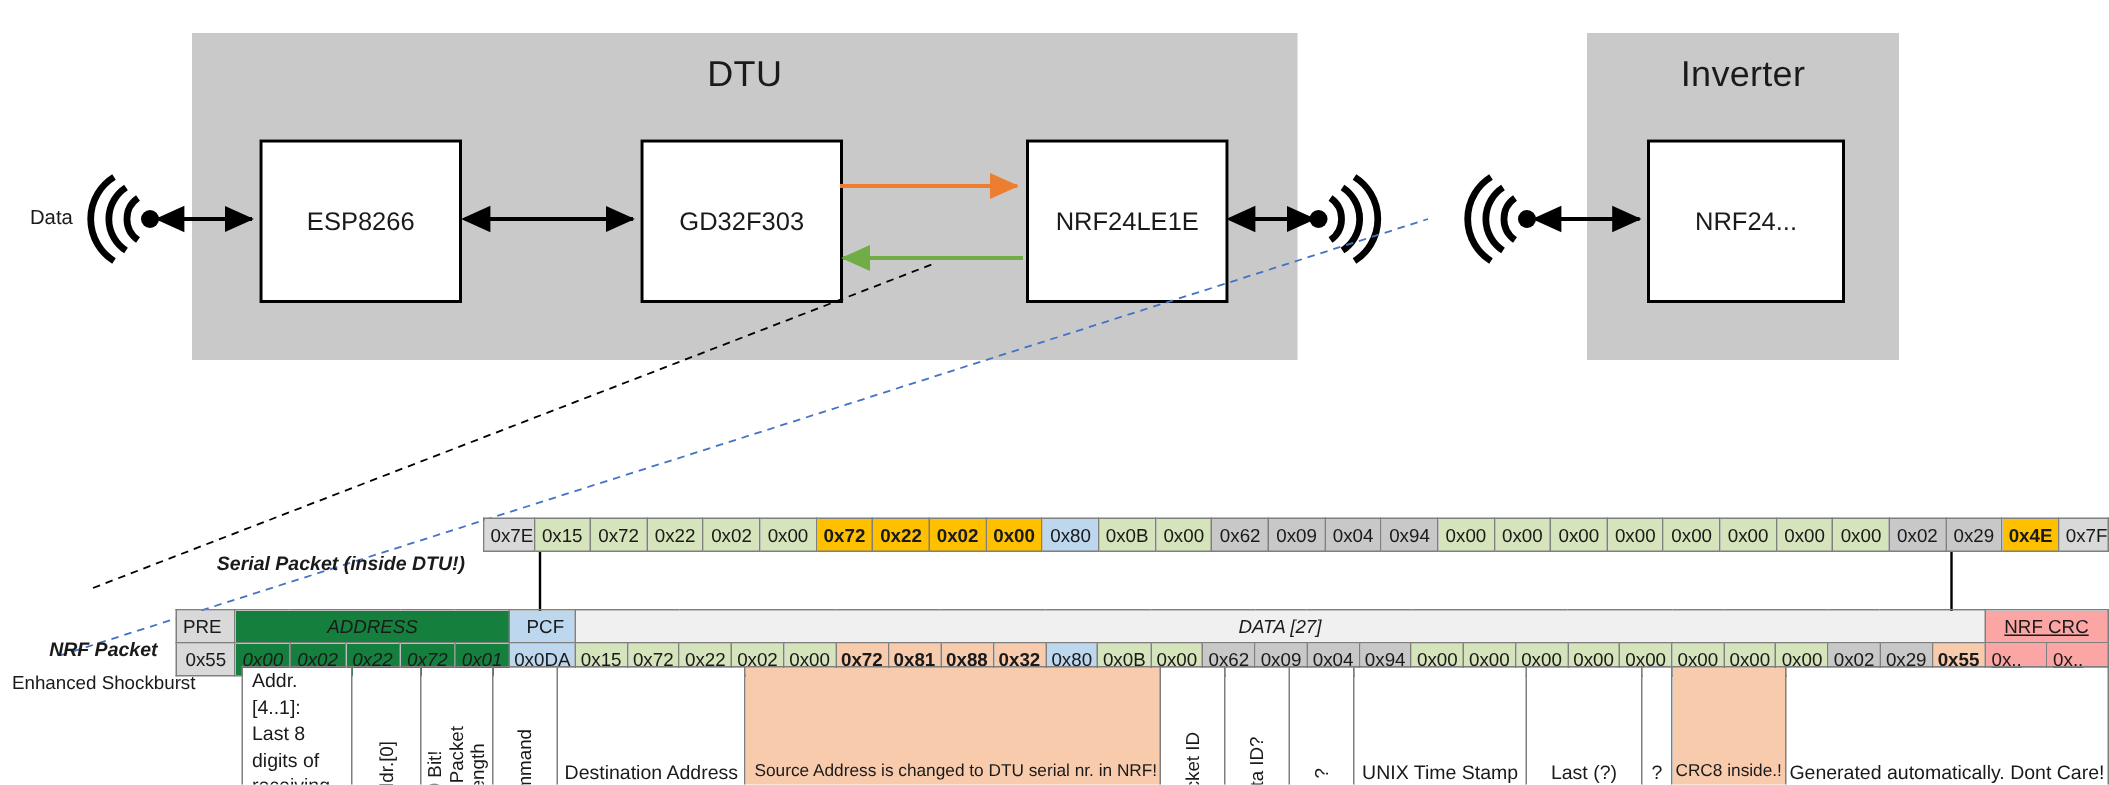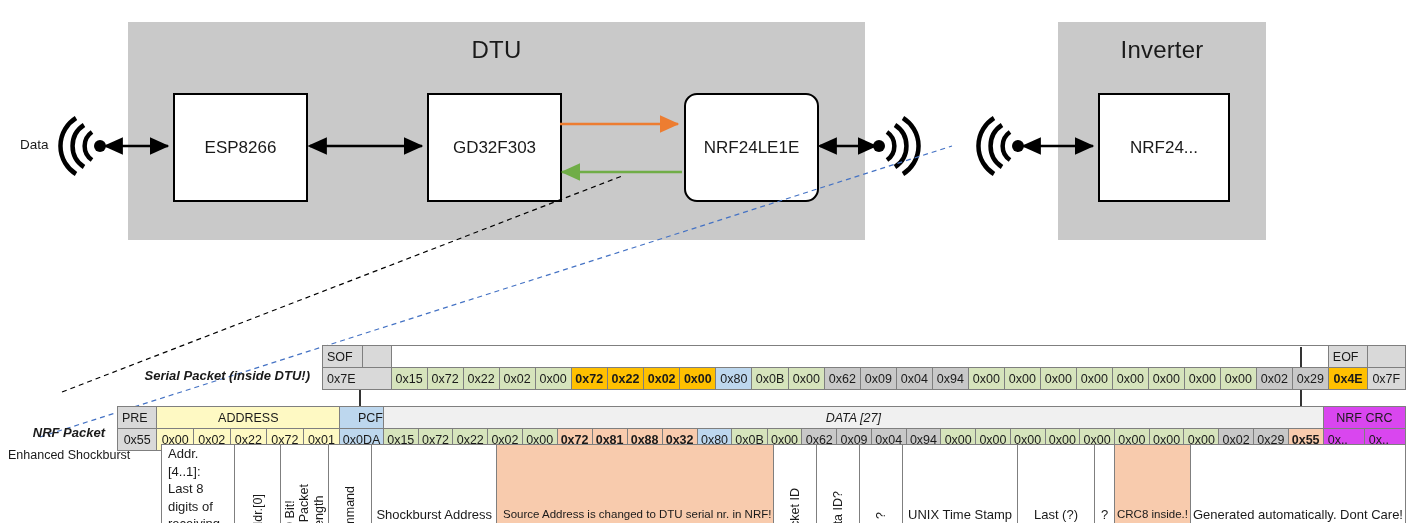--- a/index.html
+++ b/index.html
@@ -36,23 +36,23 @@
     padding:0;
     height:21px;
     color:#1a1a1a;
     white-space:nowrap;
     overflow:hidden;
   }
   .c-grey{background:#d9d9d9;}
   .c-greyv{background:#c8c8c8;}
   .c-green{background:#d6e4bc;}
   .c-yellow{background:#ffc000;font-weight:bold;}
-  .c-yellow-l{background:#fef9c3;}
+  .c-yellow-l{background:#15803d;font-style:italic;}
   .c-blue{background:#bdd7ee;}
-  .c-blue-d{background:#d946ef;}
+  .c-blue-d{background:#fca5a5;text-decoration:underline;}
   .c-salmon{background:#f8cbad;font-weight:bold;}
   .c-orange{background:#ffc000;font-weight:bold;}
   .c-none{background:transparent;border:none;}
   .c-hdrblank{background:#f0f0f0;border:1px solid #7f7f7f;}
 
   .rowlabel{
     position:absolute;font-size:13px;font-style:italic;font-weight:bold;
     color:#1a1a1a;text-align:right;
   }
   .rowsub{position:absolute;font-size:12.5px;color:#1a1a1a;}
@@ -83,21 +83,21 @@
 <div class="enclosure" style="left:1058px;top:22px;width:208px;height:218px;">
   <div class="enclosure-title">Inverter</div>
 </div>
 
 <div class="chipbox" style="left:173px;top:93px;width:131px;height:105px;">
   <span>ESP8266</span>
 </div>
 <div class="chipbox" style="left:427px;top:93px;width:131px;height:105px;">
   <span>GD32F303</span>
 </div>
-<div class="chipbox" style="left:684px;top:93px;width:131px;height:105px;border-radius:13px;">
+<div class="chipbox" style="left:684px;top:93px;width:131px;height:105px;">
   <span>NRF24LE1E</span>
 </div>
 <div class="chipbox" style="left:1098px;top:93px;width:128px;height:105px;">
   <span>NRF24...</span>
 </div>
 
 <div class="wifi-label" style="left:20px;top:137px;">Data</div>
 
 <svg class="overlay">
   <defs>
@@ -148,27 +148,20 @@
   <line x1="40" y1="437" x2="952" y2="146" stroke="#4472c4" stroke-width="1.2" stroke-dasharray="5,4"></line>
 
   <line x1="360" y1="347" x2="360" y2="408" stroke="#000" stroke-width="1.6"></line>
   <line x1="1301" y1="347" x2="1301" y2="408" stroke="#000" stroke-width="1.6"></line>
 </svg>
 
 <div class="rowlabel" style="left:20px;top:368px;width:290px;">Serial Packet (inside DTU!)</div>
 
 <table class="ptable" style="left:322px;top:345px;">
   <tbody>
-      <tr>
-    <td class="c-grey" style="width:38px;text-align:left;padding-left:4px;">SOF</td>
-    <td class="c-grey" style="width:38px;"></td>
-    <td class="c-none" colspan="26"></td>
-    <td class="c-grey" style="width:38px;text-align:left;padding-left:4px;">EOF</td>
-    <td class="c-grey" style="width:38px;"></td>
-  </tr>
   <tr id="serial-value-row">
     <td class="c-grey" colspan="2" style="text-align:left;padding-left:4px;">0x7E</td>
 
     <td class="c-green" style="width: 38px;">0x15</td>
         <td class="c-green" style="width: 38px;">0x72</td>
         <td class="c-green" style="width: 38px;">0x22</td>
         <td class="c-green" style="width: 38px;">0x02</td>
         <td class="c-green" style="width: 38px;">0x00</td>
         <td class="c-yellow" style="width: 38px;">0x72</td>
         <td class="c-yellow" style="width: 38px;">0x22</td>
@@ -198,21 +191,21 @@
   </table>
 
 <div class="rowlabel" style="left:0px;top:425px;width:105px;">NRF Packet</div>
 <div class="rowsub" style="left:8px;top:448px;">Enhanced Shockburst</div>
 
 <table class="ptable" style="left:117px;top:406px;">
   <tbody>
       <tr>
     <td class="c-grey" style="width:40px;text-align:left;padding-left:4px;">PRE</td>
     <td class="c-yellow-l" colspan="5" style="width:205px;">ADDRESS</td>
-    <td class="c-blue" style="width:42px;text-align:right;padding-left:4px;">PCF</td>
+    <td class="c-blue" style="width:42px;text-align:center;padding-left:4px;">PCF</td>
     <td class="c-hdrblank" colspan="27" style="text-align:center;font-style:italic;">DATA [27]</td>
     <td class="c-blue-d" colspan="2" style="width:88px;">NRF CRC</td>
   </tr>
   <tr id="nrf-value-row">
     <td class="c-grey">0x55</td>
     <td class="c-yellow-l" style="width:41px;">0x00</td>
     <td class="c-yellow-l" style="width:41px;">0x02</td>
     <td class="c-yellow-l" style="width:41px;">0x22</td>
     <td class="c-yellow-l" style="width:41px;">0x72</td>
     <td class="c-yellow-l" style="width:41px;">0x01</td>
@@ -270,21 +263,21 @@
 Inc. Packet
 Length</span>
           </div>
     </td>
     <td style="width:38px;">
       <div class="vert-wrap">
             <span class="vert">Command</span>
           </div>
     </td>
     <td colspan="4" style="width:152px;">
-      <span>Shockburst Address</span>
+      <span>Destination Address</span>
     </td>
     <td class="sal pad" colspan="4" style="width:152px;">
       <span>Source Address is changed to DTU serial nr. in NRF!</span>
     </td>
     <td style="width:38px;">
       <div class="vert-wrap">
             <span class="vert">Packet ID</span>
           </div>
     </td>
     <td style="width:38px;">

